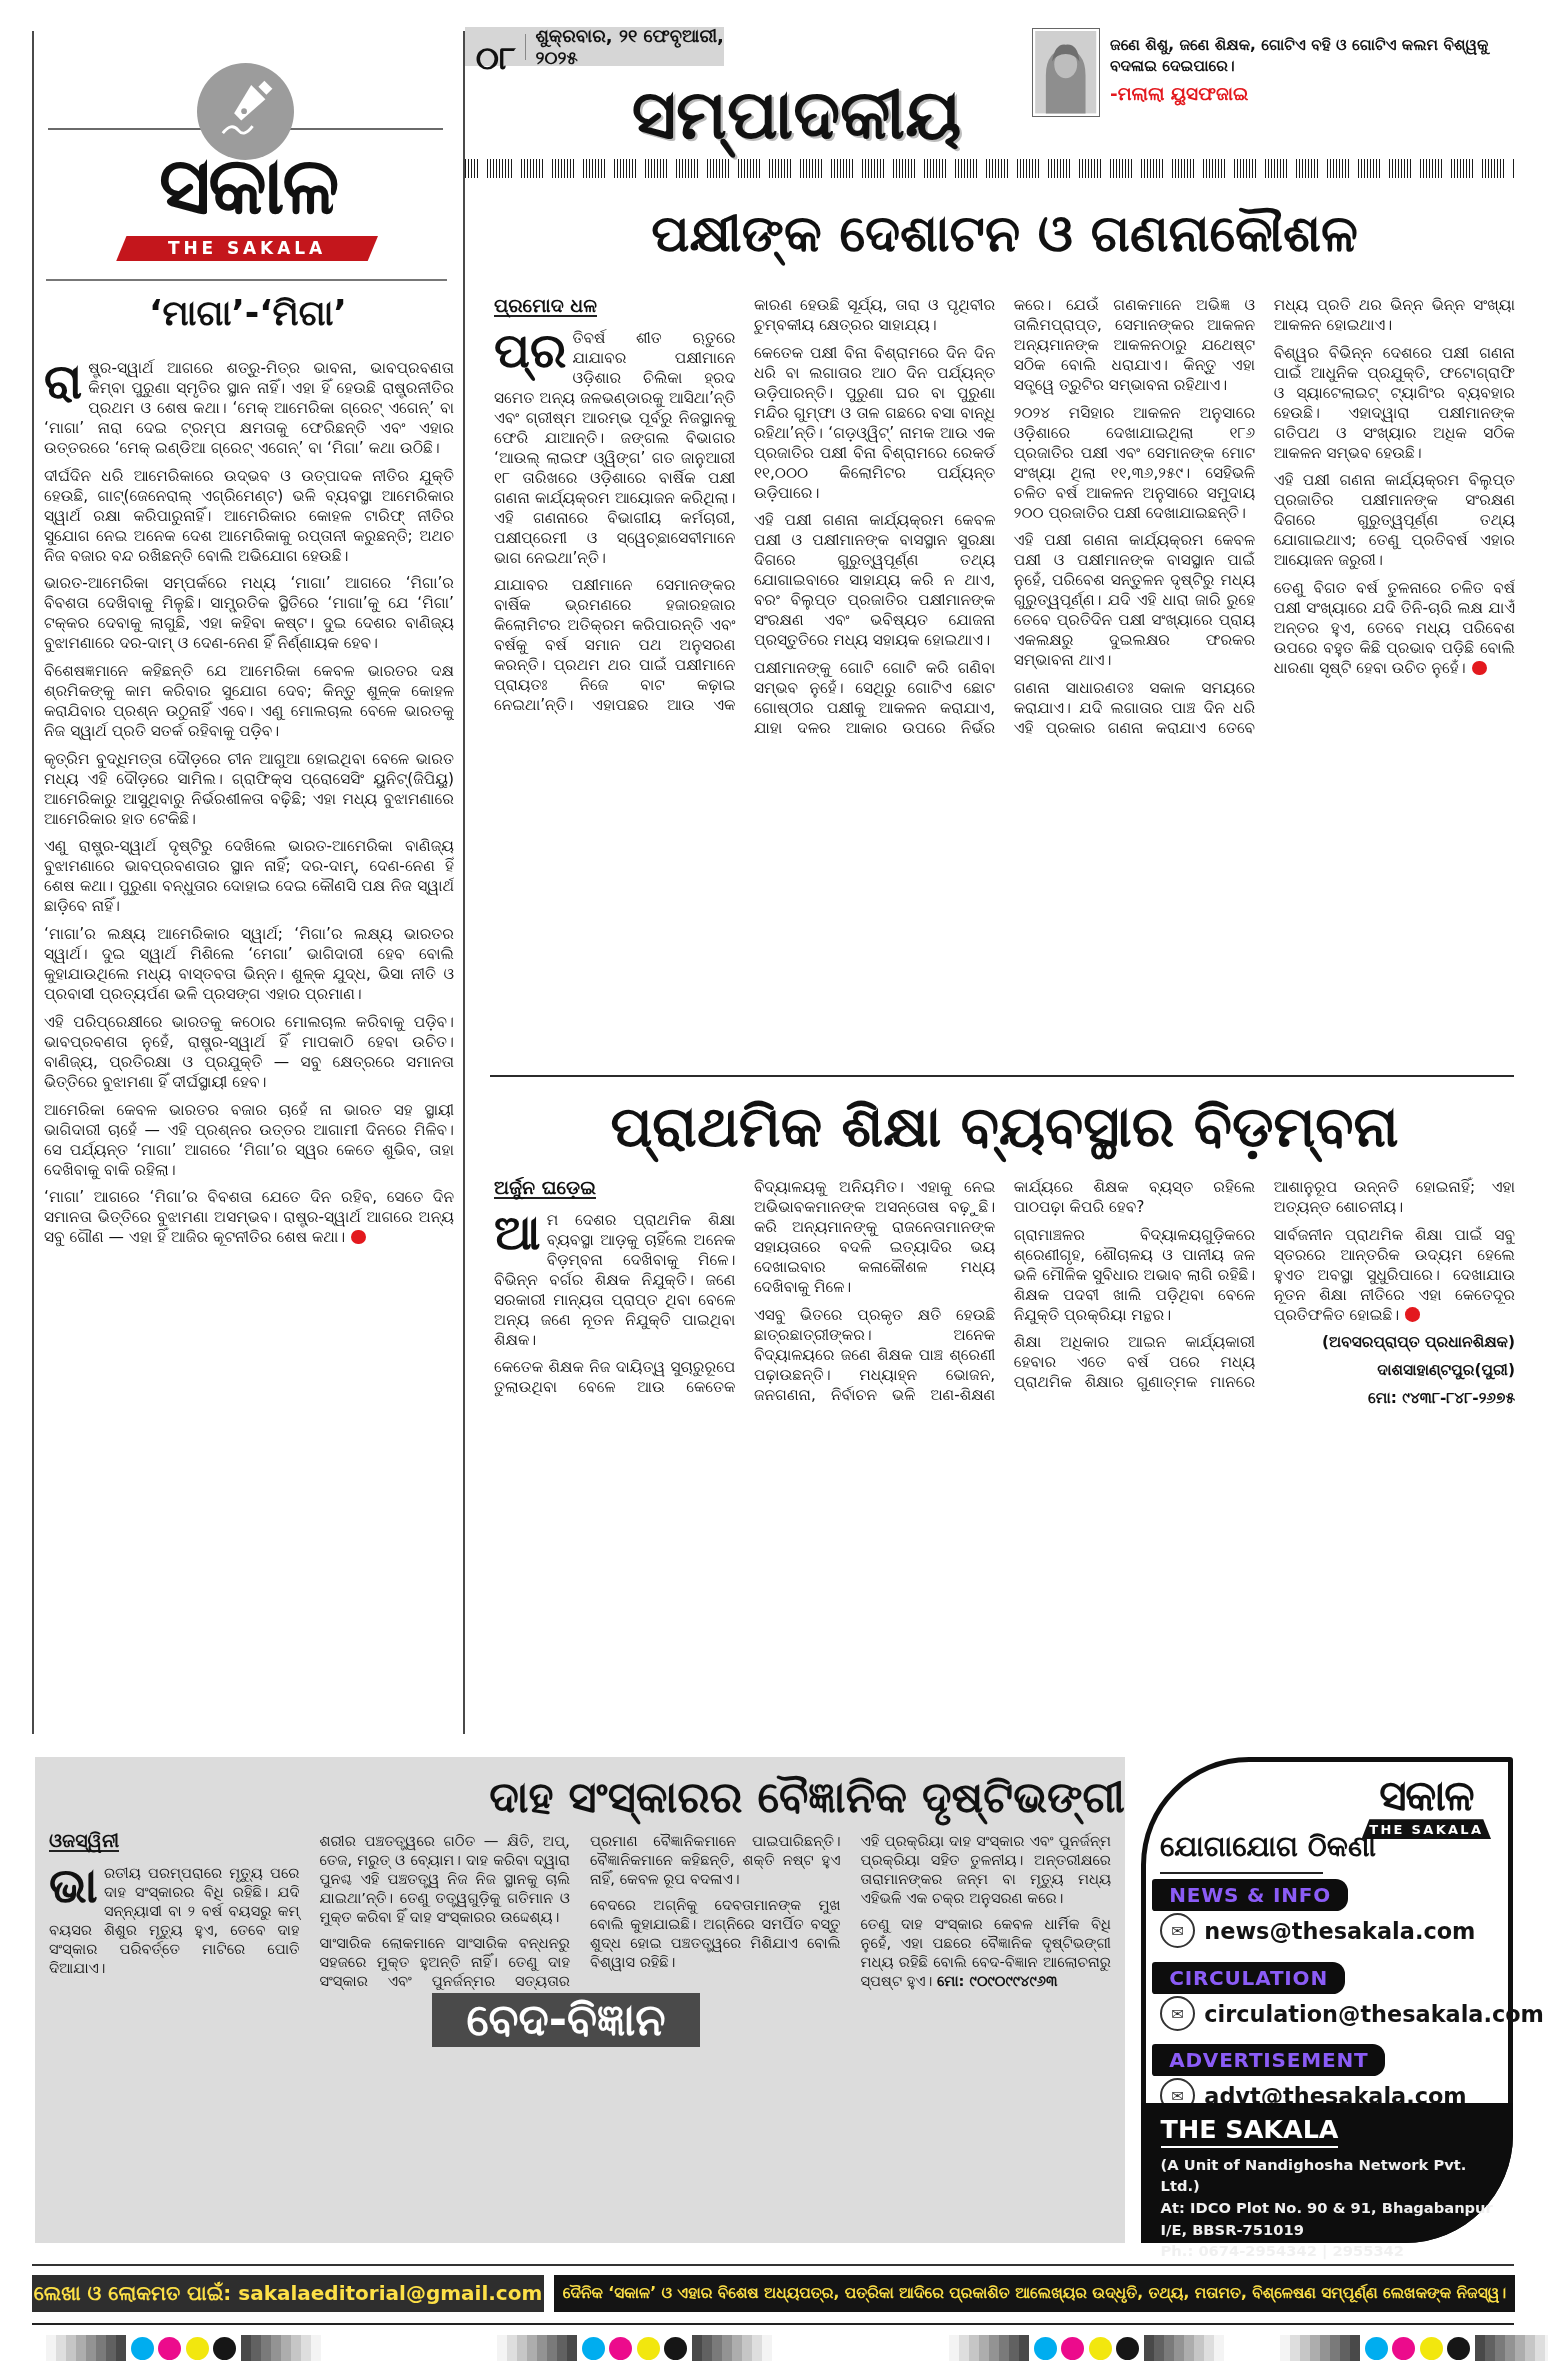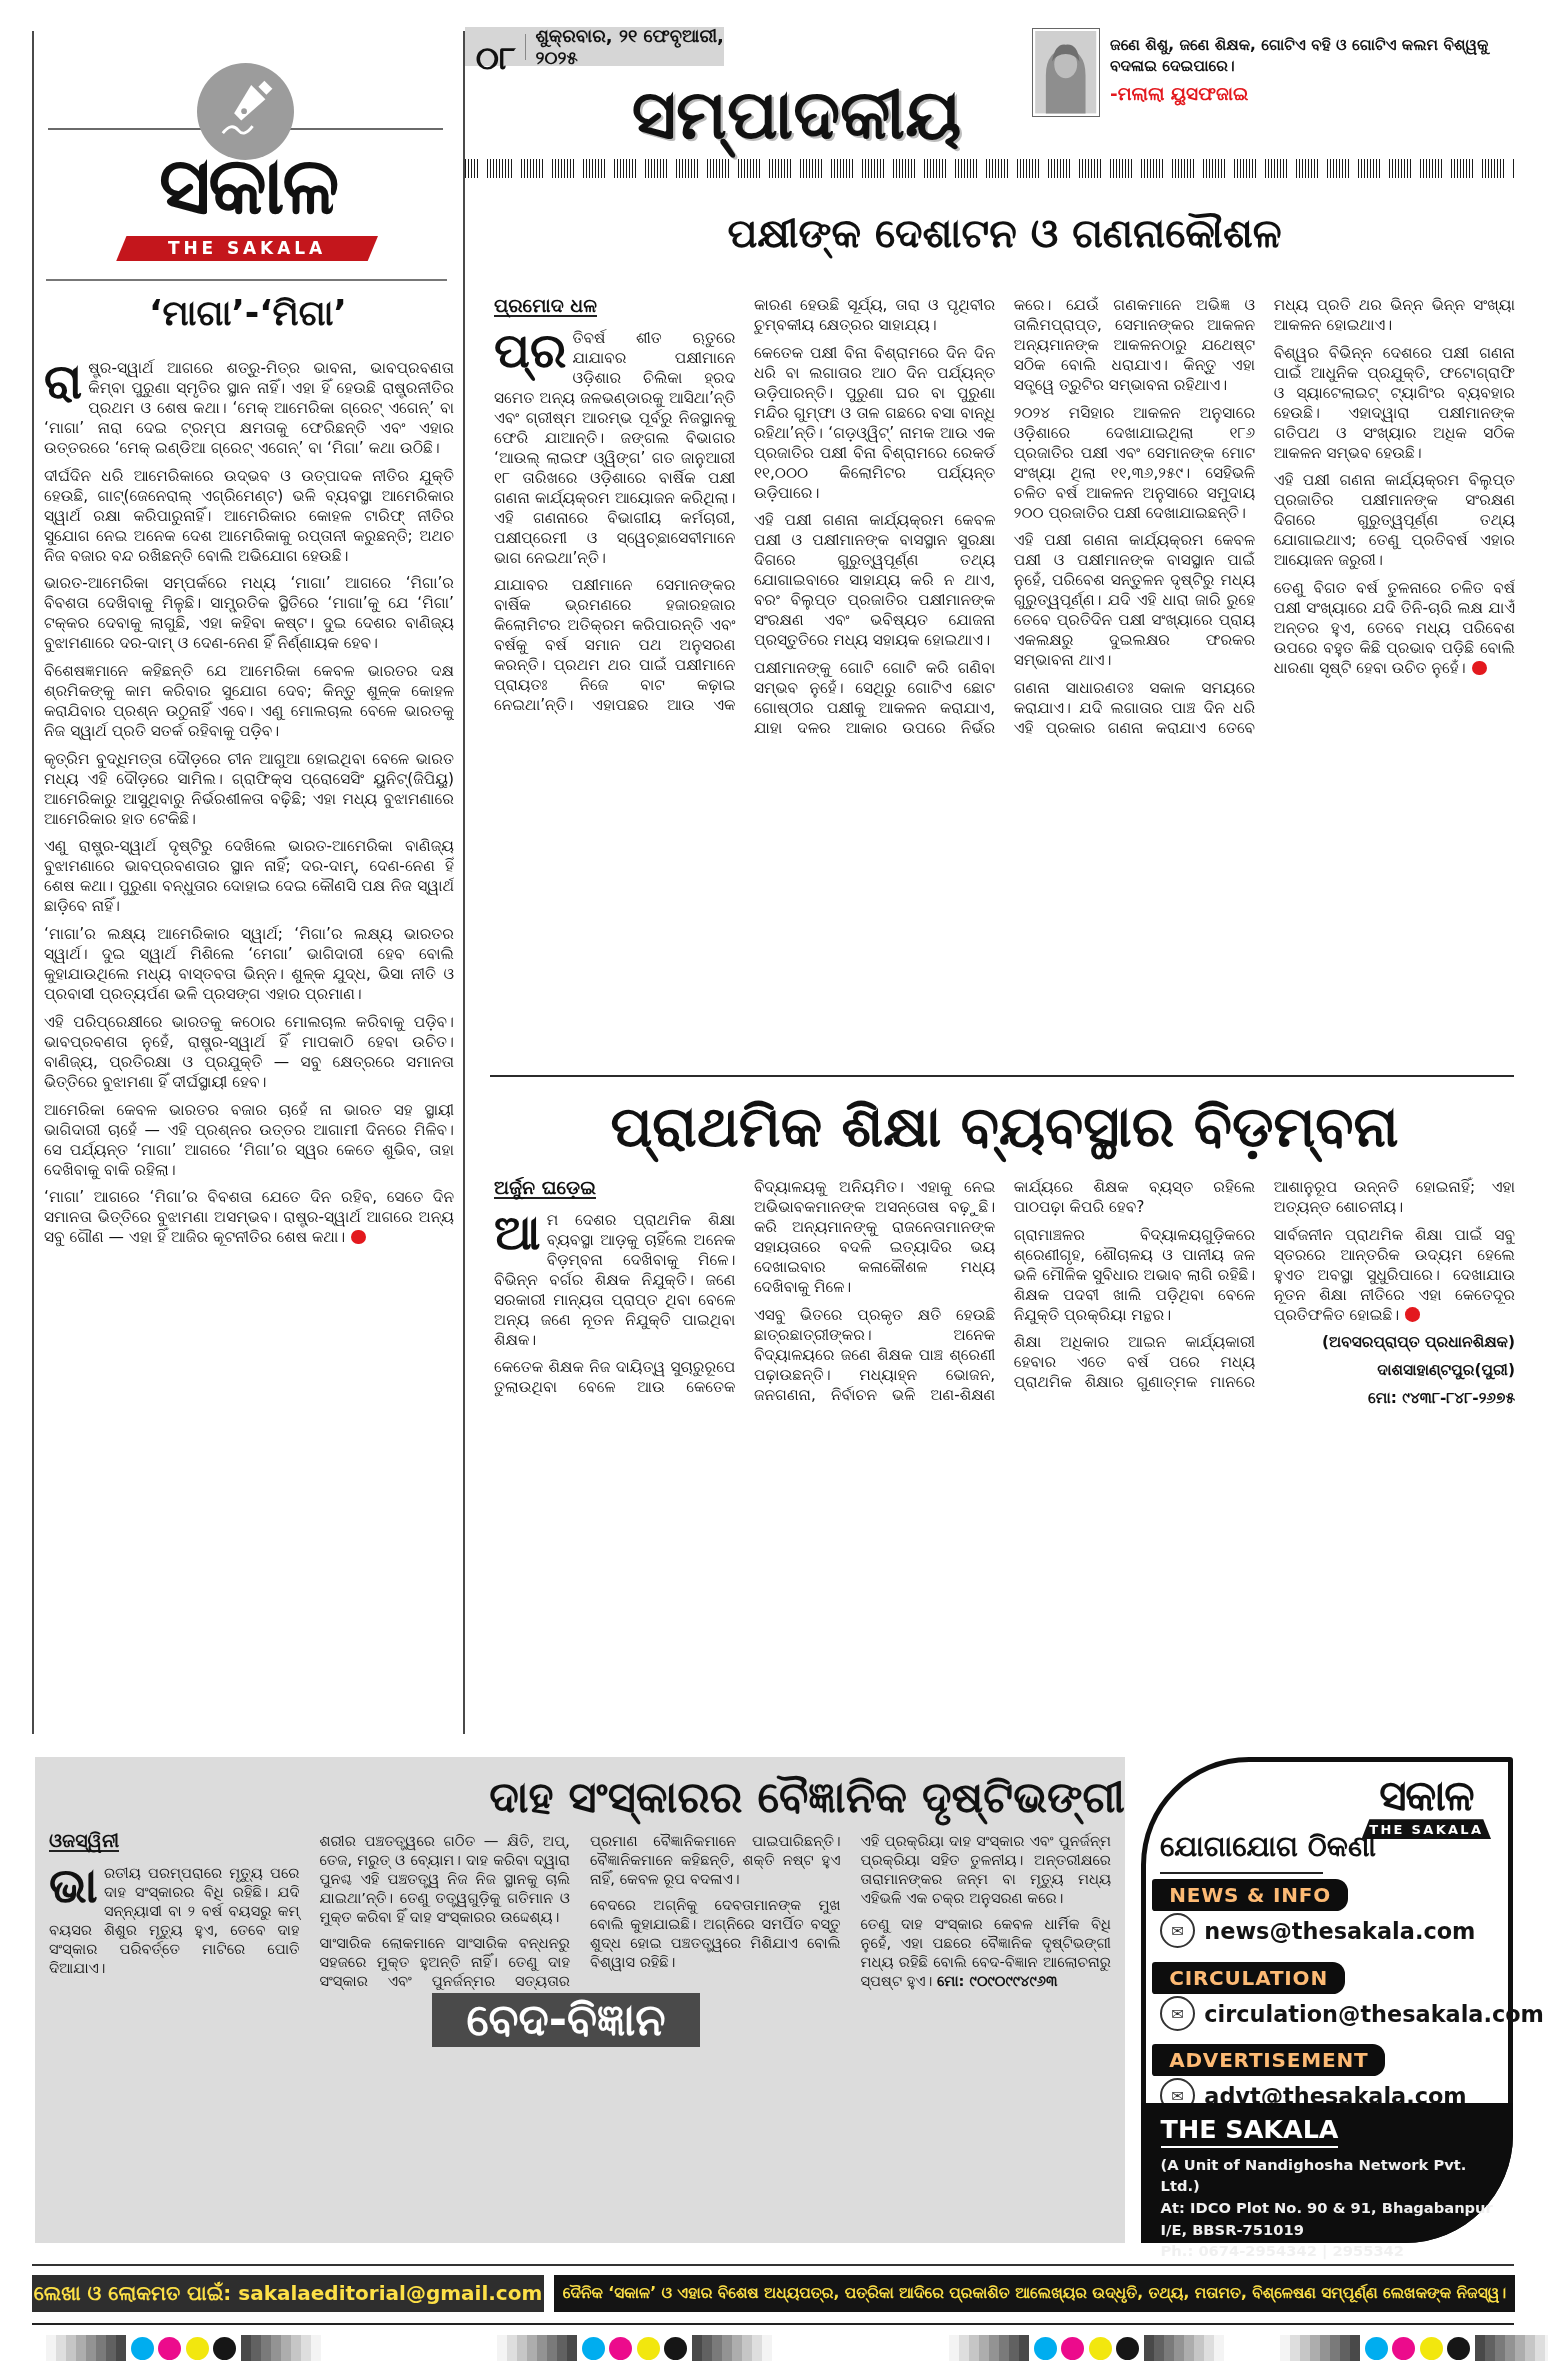--- a/index.html
+++ b/index.html
@@ -33,21 +33,21 @@
                  line-height:77px;text-shadow:2.3px 2.3px 0 #bdbdbd;}
   .ticker{left:465px;top:159px;width:1049px;height:18.5px;
           background:repeating-linear-gradient(90deg,#1c1c1c 0 0.8px,transparent 0.8px 3.1px);}
   .quote-photo{left:1032px;top:28px;width:68px;height:89px;background:#fff;border:0.8px solid #666;
                padding:2.3px;box-sizing:border-box;}
   .quote-photo svg{width:100%;height:100%;display:block;}
   .quote-text{left:1110px;top:35px;width:404px;font-size:15.4px;font-weight:700;line-height:21px;
               height:43px;overflow:hidden;}
   .quote-attrib{left:1110px;top:83px;font-size:18.5px;font-weight:800;color:#e3191e;}
   
-  .headline1{left:494px;top:187px;width:1021px;text-align:center;font-size:40px;font-weight:900;
+  .headline1{left:494px;top:187px;width:1021px;text-align:center;font-size:51px;font-weight:900;
              line-height:93px;height:94px;overflow:hidden;}
   .cols{column-gap:18.5px;column-count:4;text-align:justify;font-size:15.4px;line-height:20px;overflow:hidden;}
   .cols p{margin:0 0 7.7px 0;}
   .art1-cols{left:494px;top:295px;width:1021px;height:760px;}
   .byline{display:inline-block;font-size:19px;font-weight:800;border-bottom:2.3px solid #222;
           padding-bottom:0;margin-bottom:10.8px;}
   .art-divider{left:490px;top:1075px;width:1024px;height:1.5px;background:#2b2b2b;}
   .headline2{left:494px;top:1087px;width:1021px;text-align:center;font-size:56px;font-weight:900;
              line-height:80px;height:82px;overflow:hidden;}
   .art2-cols{left:494px;top:1177px;width:1021px;height:529px;}
@@ -67,21 +67,21 @@
   .closing-phone{font-weight:800;}
   
   .contactbox{left:1141px;top:1757px;width:372px;height:486px;border:5.4px solid #101010;
               border-radius:108px 3.1px 108px 3.1px;box-sizing:border-box;background:#fff;}
   .cb-logo{position:absolute;right:17px;top:10.8px;text-align:center;}
   .cb-logo-name{font-size:42px;font-weight:900;line-height:45px;letter-spacing:-1.5px;}
   .cb-logo-banner{margin-top:1.5px;background:#111;color:#fff;font-size:13px;font-weight:800;
                   letter-spacing:2.3px;padding:2.3px 7.7px;clip-path:polygon(6% 0,94% 0,100% 100%,0 100%);}
   .cb-title{position:absolute;left:14px;top:68px;font-size:28.5px;font-weight:800;}
   .cb-title-rule{position:absolute;left:14px;top:110px;width:163px;height:2.3px;background:#222;}
-  .cb-pill{position:absolute;left:6.2px;background:#0d0d0d;color:#fdba74;font-size:20px;font-weight:800;
+  .cb-pill{position:absolute;left:6.2px;background:#0d0d0d;color:#8b5cf6;font-size:20px;font-weight:800;
            padding:3.9px 17px;border-radius:3.1px 12.3px 12.3px 3.1px;letter-spacing:0.8px;}
   .cb-email{position:absolute;left:14px;display:flex;align-items:center;gap:9.3px;}
   .env{width:31px;height:31px;border:2.3px solid #333;border-radius:50%;display:flex;align-items:center;
        justify-content:center;font-size:14.7px;color:#333;}
   .cb-email span.addr{font-size:22.4px;font-weight:700;color:#141414;}
   .cb-footer{position:absolute;left:-5.4px;right:-5.4px;bottom:-5.4px;height:140px;background:#0d0d0d;
              border-radius:0 0 108px 0;color:#fff;padding:10.8px 12.3px 0 20px;box-sizing:border-box;}
   .cbf-name{display:inline-block;font-size:25.4px;font-weight:900;border-bottom:2.3px solid #fff;
             padding-bottom:1.5px;margin-bottom:6.2px;}
   .cbf-line{font-size:14.7px;font-weight:600;color:#f0f0f0;line-height:21.6px;}

